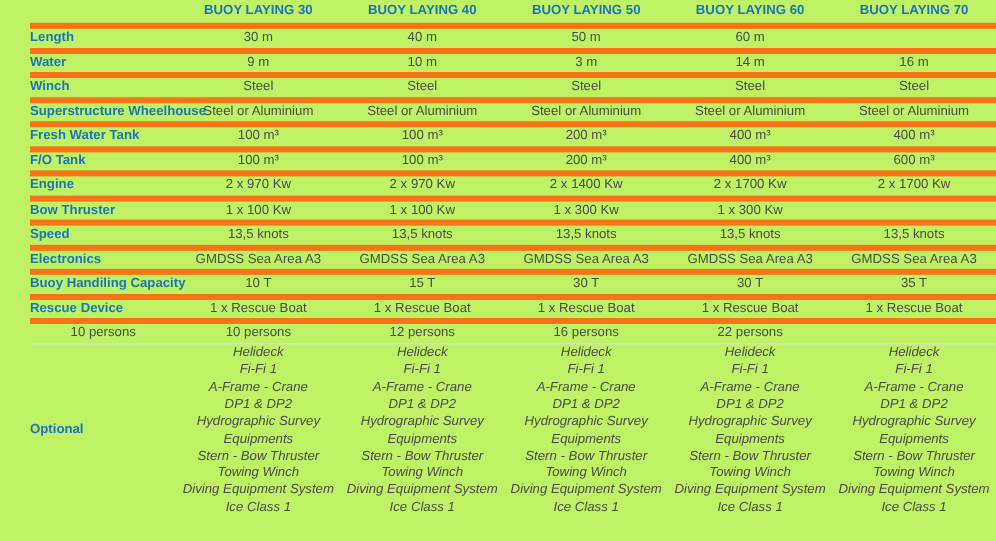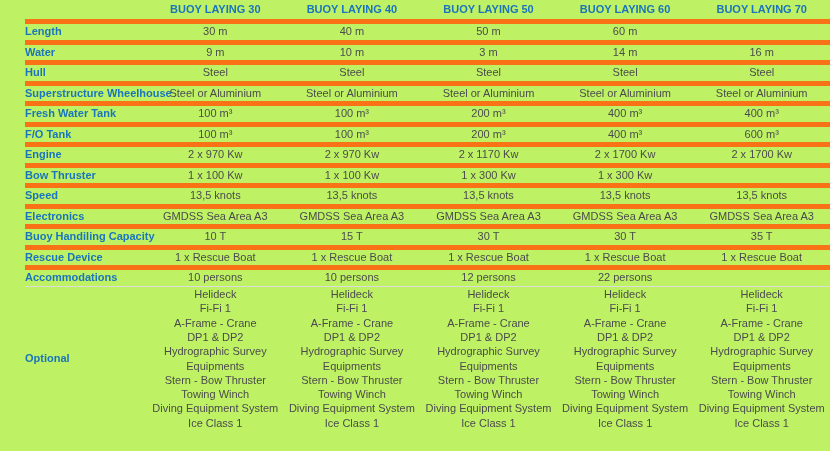--- a/index.html
+++ b/index.html
@@ -48,20 +48,21 @@
     color: #1b75bc;
     font-weight: bold;
     text-align: center;
   }
   .cell.value {
     color: #4b4b4d;
     text-align: center;
   }
   .cell.value .line {
     line-height: 14.3px;
+    font-style: italic;
   }
 </style>
 </head>
 <body>
 
 <div class="page">
   <div class="spec-table">
 
     <div class="row header">
       <div class="cell label"></div>
@@ -82,21 +83,21 @@
         </div>
         <div class="row body">
           <div class="cell label">Water</div>
           <div class="cell value">9 m</div>
           <div class="cell value">10 m</div>
           <div class="cell value">3 m</div>
           <div class="cell value">14 m</div>
           <div class="cell value">16 m</div>
         </div>
         <div class="row body">
-          <div class="cell label">Hull</div>
+          <div class="cell label">Winch</div>
           <div class="cell value">Steel</div>
           <div class="cell value">Steel</div>
           <div class="cell value">Steel</div>
           <div class="cell value">Steel</div>
           <div class="cell value">Steel</div>
         </div>
         <div class="row body">
           <div class="cell label">Superstructure Wheelhouse</div>
           <div class="cell value">Steel or Aluminium</div>
           <div class="cell value">Steel or Aluminium</div>
@@ -117,21 +118,21 @@
           <div class="cell value">100 m³</div>
           <div class="cell value">100 m³</div>
           <div class="cell value">200 m³</div>
           <div class="cell value">400 m³</div>
           <div class="cell value">600 m³</div>
         </div>
         <div class="row body">
           <div class="cell label">Engine</div>
           <div class="cell value">2 x 970 Kw</div>
           <div class="cell value">2 x 970 Kw</div>
-          <div class="cell value">2 x 1170 Kw</div>
+          <div class="cell value">2 x 1400 Kw</div>
           <div class="cell value">2 x 1700 Kw</div>
           <div class="cell value">2 x 1700 Kw</div>
         </div>
         <div class="row body">
           <div class="cell label">Bow Thruster</div>
           <div class="cell value">1 x 100 Kw</div>
           <div class="cell value">1 x 100 Kw</div>
           <div class="cell value">1 x 300 Kw</div>
           <div class="cell value">1 x 300 Kw</div>
         </div>
@@ -161,24 +162,24 @@
         </div>
         <div class="row body">
           <div class="cell label">Rescue Device</div>
           <div class="cell value">1 x Rescue Boat</div>
           <div class="cell value">1 x Rescue Boat</div>
           <div class="cell value">1 x Rescue Boat</div>
           <div class="cell value">1 x Rescue Boat</div>
           <div class="cell value">1 x Rescue Boat</div>
         </div>
         <div class="row body">
-          <div class="cell label">Accommodations</div>
           <div class="cell value">10 persons</div>
           <div class="cell value">10 persons</div>
           <div class="cell value">12 persons</div>
+          <div class="cell value">16 persons</div>
           <div class="cell value">22 persons</div>
         </div>
         <div class="row optional">
           <div class="cell label">Optional</div>
           <div class="cell value">
             <div class="line">Helideck</div>
             <div class="line">Fi-Fi 1</div>
             <div class="line">A-Frame - Crane</div>
             <div class="line">DP1 &amp; DP2</div>
             <div class="line">Hydrographic Survey</div>

